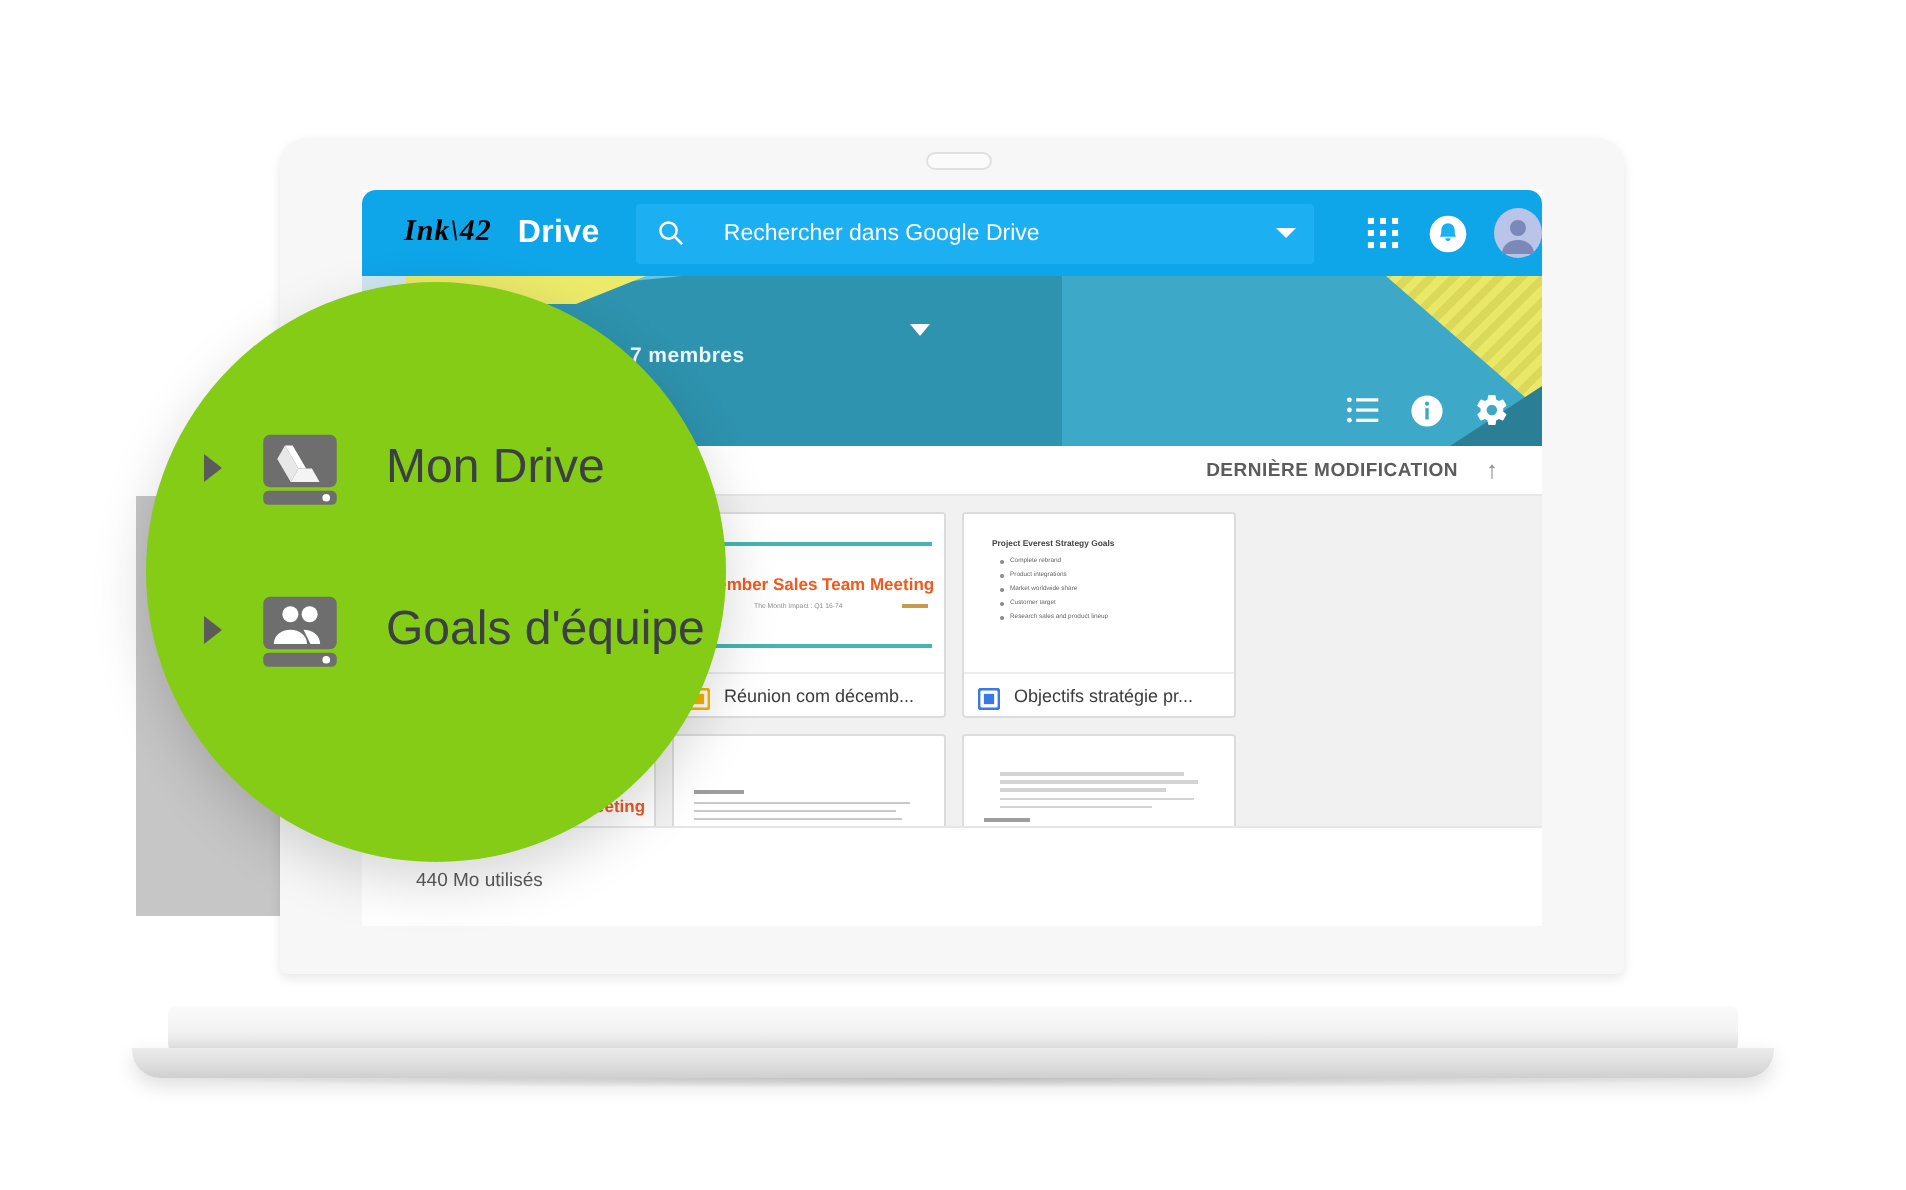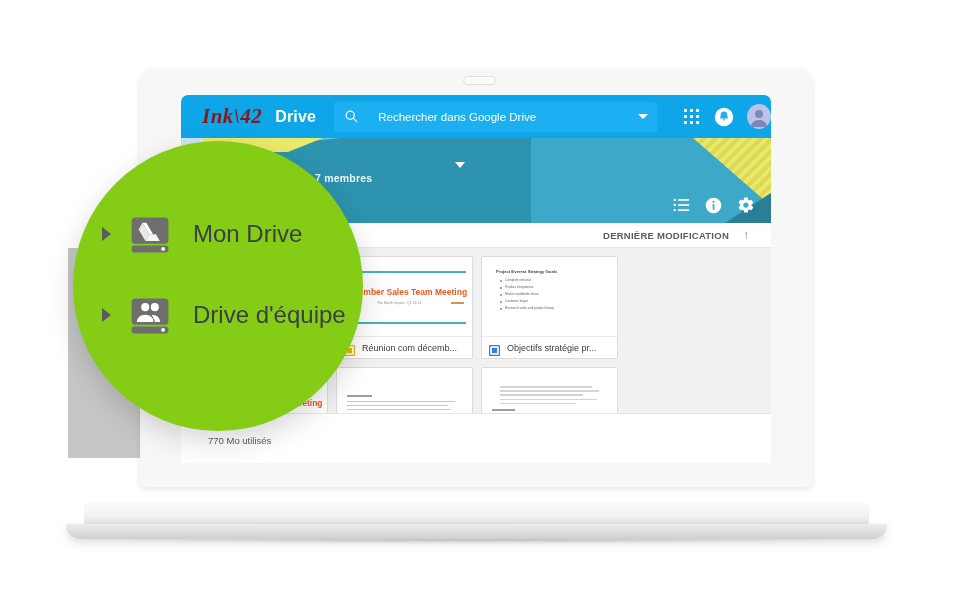--- a/index.html
+++ b/index.html
@@ -58,22 +58,22 @@
     background:#ffffff; overflow:hidden;
   }
 
   
   #topbar {
     position:absolute; left:0; top:0; width:590px; height:43px;
     background:#0fa5e9; border-radius:7px 7px 0 0;
     display:flex; align-items:center;
   }
   #brand-logo {
-    margin-left:21px; color:#7f1d1d; font-family:"Liberation Serif", serif;
-    font-style:italic; font-size:21px; font-weight:bold; letter-spacing:.5px;
+    margin-left:21px; color:#000000; font-family:"Liberation Serif", serif;
+    font-style:italic; font-size:15px; font-weight:bold; letter-spacing:.5px;
     white-space:nowrap;
   }
   #brand-drive {
     margin-left:13px; color:#ffffff; font-size:16px; font-weight:bold;
     letter-spacing:.2px;
   }
   #searchbar {
     margin-left:18px; width:360px; height:30px; background:#1cb0f2;
     border-radius:2px; display:flex; align-items:center; position:relative;
   }
@@ -528,21 +528,21 @@
             <div class="doc-line head" style="width:17%"></div>
             <div class="doc-line ind" style="width:70%"></div>
           </div>
         </div>
       </div>
 
     </div>
 
     <div id="storagebar">
       <div id="storage-panel"></div>
-      <div id="storage-text">770 Mo utilisés</div>
+      <div id="storage-text">440 Mo utilisés</div>
     </div>
 
   </div>
 
   <div id="laptop-base-notch"></div>
   <div id="laptop-base"></div>
   <div id="laptop-base-foot"></div>
 </div>
 
 <div id="magnifier">
@@ -570,16 +570,16 @@
       <svg viewBox="0 0 48 48" width="42" height="42">
         <rect x="3" y="5" width="42" height="30" rx="4" fill="#6e6e6e"></rect>
         <rect x="3" y="37" width="42" height="8" rx="3" fill="#6e6e6e"></rect>
         <circle cx="39" cy="41" r="2.2" fill="#ffffff"></circle>
         <circle cx="18.5" cy="15" r="4.6" fill="#ffffff"></circle>
         <circle cx="29.5" cy="15" r="4.6" fill="#ffffff"></circle>
         <path d="M9 32c0-5 4.3-8.2 9.5-8.2S28 27 28 32z" fill="#ffffff"></path>
         <path d="M26 23.8c5.2 0 9.5 3.2 9.5 8.2H30z" fill="#ffffff"></path>
       </svg>
     </span>
-    <span class="mag-label">Drive d'équipe</span>
+    <span class="mag-label">Goals d'équipe</span>
   </div>
 
 </div>
 
 </body></html>

